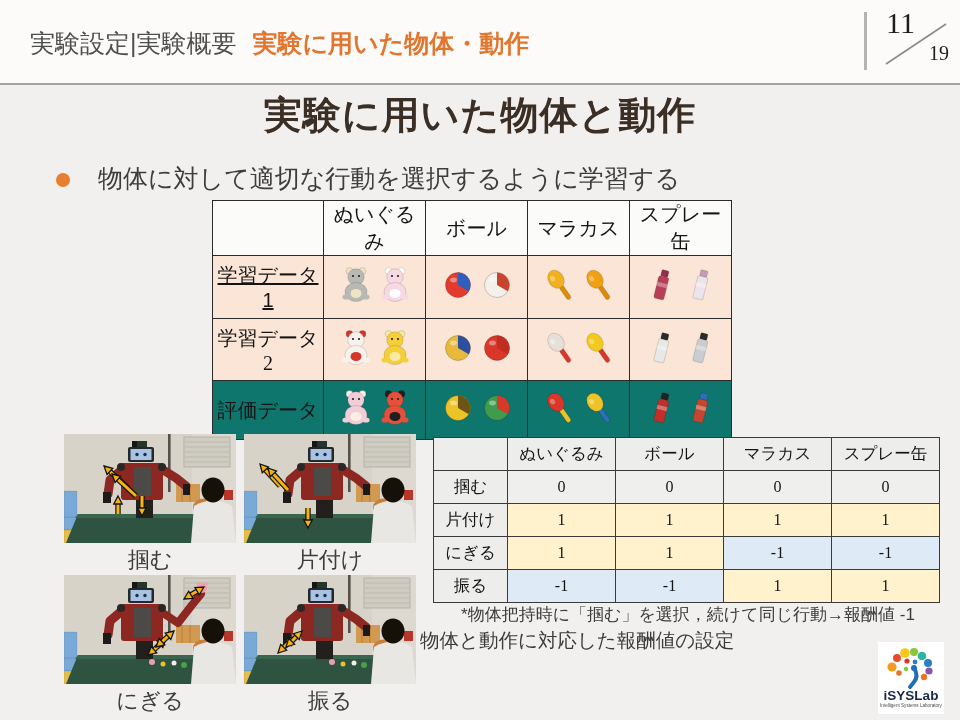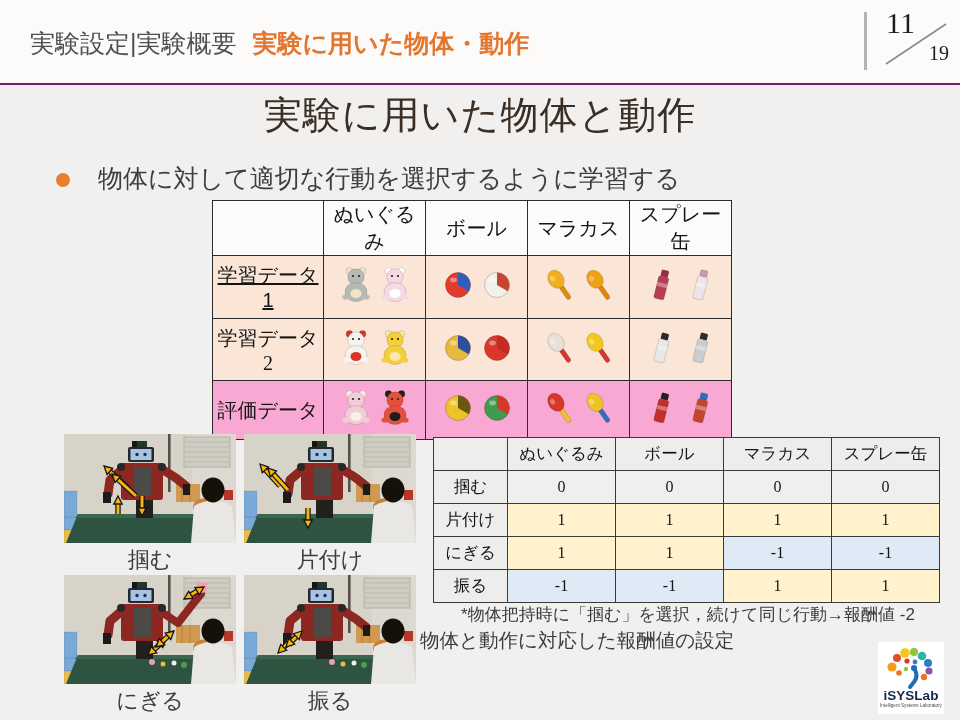--- a/index.html
+++ b/index.html
@@ -1,42 +1,42 @@
 <!DOCTYPE html>
 <html><head>
 <meta charset="utf-8">
 <style>
   html,body{margin:0;padding:0;background:#888;}
   .slide{position:relative;width:960px;height:720px;background:#f1f0ee;overflow:hidden;
          font-family:"Liberation Sans","DejaVu Sans",sans-serif;}
   
   .header{position:absolute;left:0;top:0;width:960px;height:83px;background:#fcfbfa;
-          border-bottom:2px solid #701a75;}
+          border-bottom:2px solid #a3a3a3;}
   .header-text{position:absolute;left:30px;top:27px;display:flex;gap:16px;align-items:baseline;white-space:nowrap;}
   .breadcrumb{font-size:25px;color:#4f4f4f;}
   .topic{font-size:25px;color:#e2762f;font-weight:bold;font-family:Liberation Mono, monospace;}
   .pagebar{position:absolute;left:864px;top:12px;width:3px;height:58px;background:#b3b3b3;}
   .pnum-cur{position:absolute;left:886px;top:6px;font-family:"Liberation Serif","DejaVu Serif",serif;
             font-weight:normal;font-size:30px;color:#1d1d1d;}
   .pslash{position:absolute;left:884px;top:22px;}
   .pnum-total{position:absolute;left:929px;top:42px;font-family:"Liberation Serif","DejaVu Serif",serif;
               font-size:20px;color:#1d1d1d;}
   
   .title{position:absolute;left:0;top:90px;width:960px;text-align:center;
-         font-size:38px;font-weight:normal;color:#3a2e25;letter-spacing:1px;}
+         font-size:38px;font-weight:bold;color:#3a2e25;letter-spacing:1px;}
   .bullet-dot{position:absolute;left:56px;top:173px;width:14px;height:14px;border-radius:50%;background:#e87f2f;}
   .bullet-text{position:absolute;left:86px;top:162px;font-size:25px;color:#3d3d3d;margin-left:12px;}
   
   .obj-table{position:absolute;left:212px;top:200px;border-collapse:collapse;table-layout:fixed;}
   .obj-table th,.obj-table td{border:1.6px solid #2b2b2b;padding:0;text-align:center;}
   .obj-table th{font-weight:normal;font-size:20px;color:#141414;background:#fbfbfa;}
   .obj-table th.corner{width:110px;}
   .obj-table th.colh{width:101px;height:28px;}
   .obj-table tr.peach th.rowh,.obj-table tr.peach td{background:#fbe5d6;}
-  .obj-table tr.blue  th.rowh,.obj-table tr.blue  td{background:#f9a8d4;}
+  .obj-table tr.blue  th.rowh,.obj-table tr.blue  td{background:#0f766e;}
   .obj-table tr.r0 td,.obj-table tr.r0 th.rowh{height:62px;text-decoration:underline;}
   .obj-table tr.r1 td,.obj-table tr.r1 th.rowh{height:61px;font-family:Liberation Serif, serif;}
   .obj-table tr.r2 td,.obj-table tr.r2 th.rowh{height:58px;}
   
   .reward-table{position:absolute;left:433px;top:437px;border-collapse:collapse;table-layout:fixed;}
   .reward-table th,.reward-table td{border:1.6px solid #3a3a3a;padding:0;text-align:center;}
   .reward-table th{font-weight:normal;font-size:16.5px;color:#141414;background:#ededec;}
   .reward-table th.corner{width:73px;}
   .reward-table th.colh{width:107px;height:32px;}
   .reward-table th.rowh{height:32px;}
@@ -557,21 +557,21 @@
         </tr>
         <tr>
           <th class="rowh">振る</th>
           <td class="blue">-1</td>
           <td class="blue">-1</td>
           <td class="yellow">1</td>
           <td class="yellow">1</td>
         </tr>
       </tbody>
     </table>
-  <div class="footnote">*物体把持時に「掴む」を選択，続けて同じ行動→報酬値 -2</div>
+  <div class="footnote">*物体把持時に「掴む」を選択，続けて同じ行動→報酬値 -1</div>
   <div class="table-caption">物体と動作に対応した報酬値の設定</div>
 
   <div class="logo">
     <svg width="66" height="72" viewBox="0 0 66 72">
       <rect width="66" height="72" fill="#ffffff"></rect>
       <circle cx="14" cy="25" r="4.6" fill="#f59b1e"></circle>
       <circle cx="19" cy="16" r="4" fill="#e84b2a"></circle>
       <circle cx="27" cy="11" r="4.8" fill="#f5c81e"></circle>
       <circle cx="36" cy="10" r="4" fill="#8cc43c"></circle>
       <circle cx="44" cy="14" r="4.3" fill="#2ab5a5"></circle>

